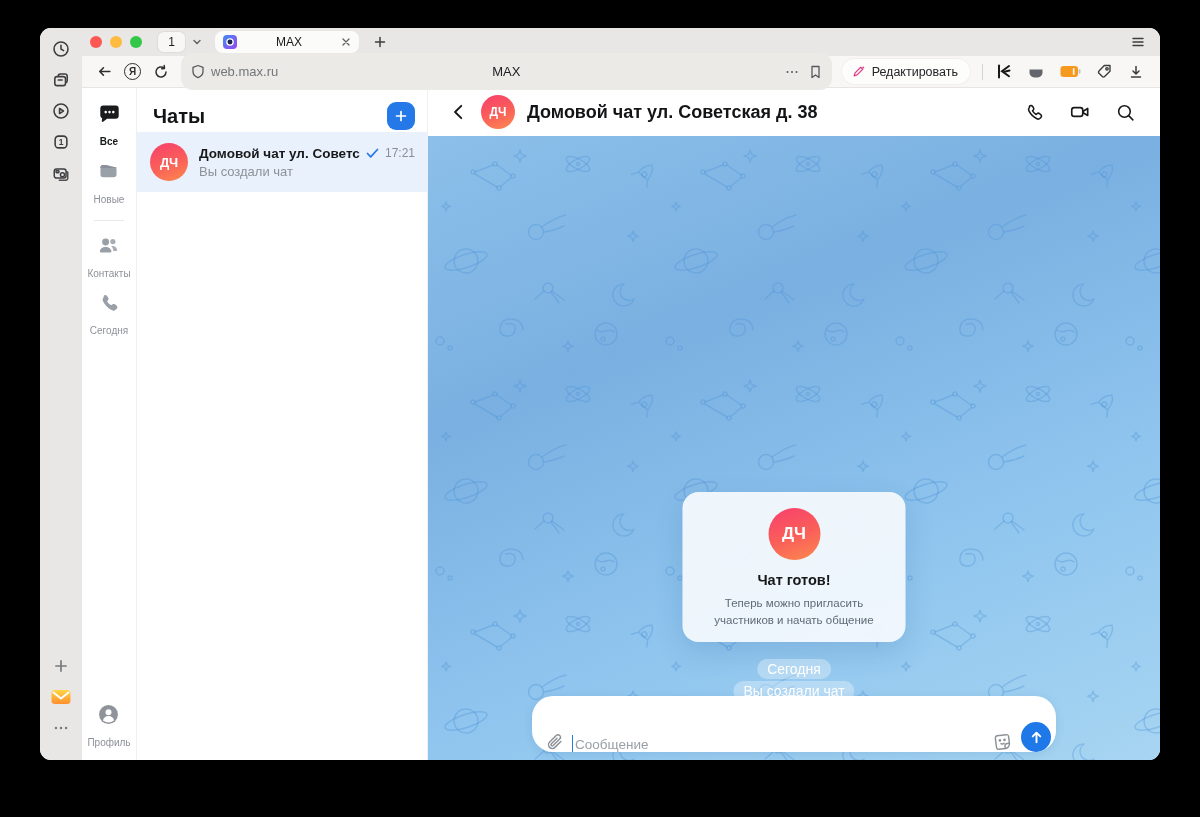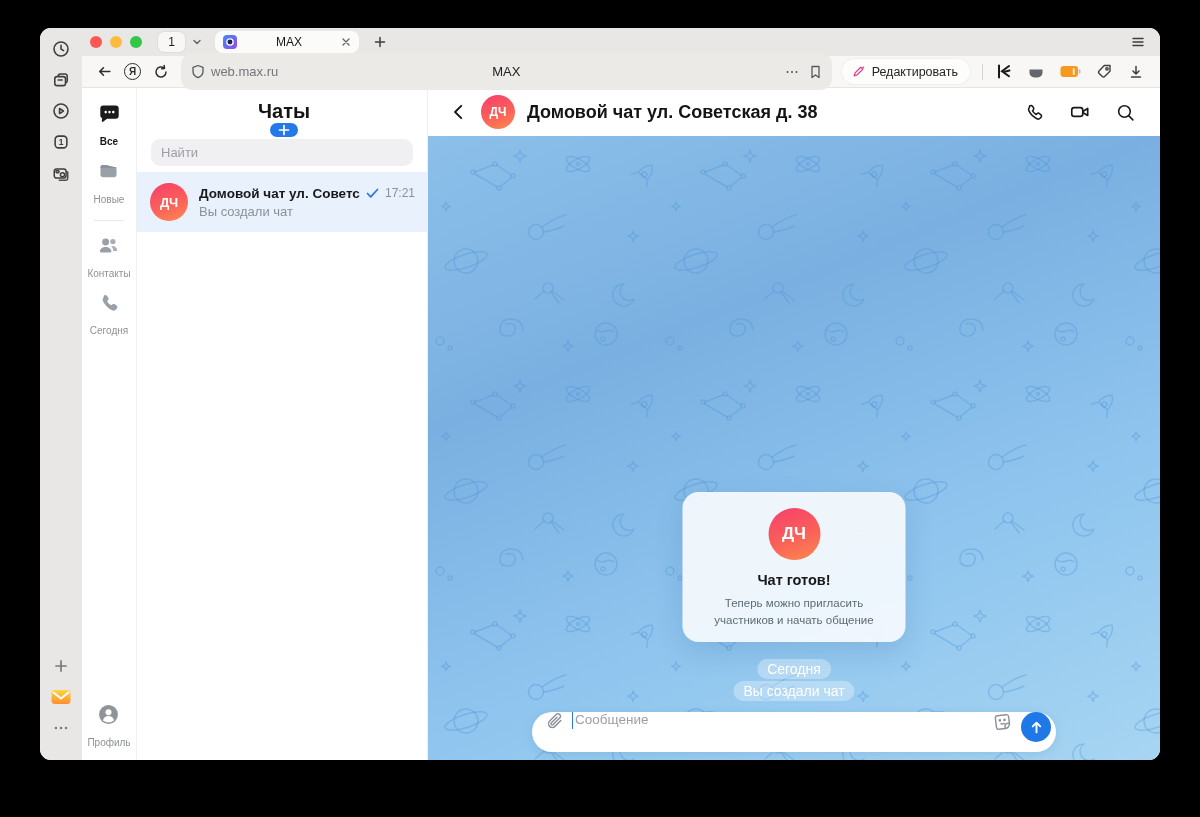--- a/index.html
+++ b/index.html
@@ -44,21 +44,21 @@
 
   .appnav { width:55px; background:#fff; border-right:1px solid #efeff1; display:flex; flex-direction:column; align-items:center; padding-top:14px; }
   .appnav .item { display:flex; flex-direction:column; align-items:center; gap:11px; margin-bottom:13px; cursor:pointer; }
   .appnav .lbl { font-size:10px; color:#8d9197; }
   .appnav .item.active .lbl { color:#17181a; font-weight:600; }
   .appnav .divider { width:30px; height:1px; background:#e9e9ec; margin:2px 0 13px; }
   .appnav .spacer { flex:1; }
   .appnav .profile { margin-bottom:12px; }
 
   .chatlist { width:291px; background:#fff; display:flex; flex-direction:column; border-right:1px solid #eef0f2; }
-  .cl-head { display:flex; align-items:center; justify-content:space-between; padding:12px 12px 0 16px; height:44px;flex-direction:column; }
+  .cl-head { display:flex; align-items:center; justify-content:space-between; padding:12px 12px 0 16px; height:44px; }
   .cl-title { font-size:20px; font-weight:700; color:#131416; }
   .plusbtn { width:28px; height:28px; border-radius:9px; background:#2478e8; color:#fff; display:flex; align-items:center; justify-content:center; }
   .searchbox { margin:7px 14px 6px; height:27px; background:#f0f0f2; border-radius:9px; display:flex; align-items:center; padding:0 10px; }
   .searchbox input { border:0; background:transparent; outline:none; font-size:13px; color:#33353a; width:100%; font-family:inherit; }
   .searchbox input::placeholder { color:#9b9ea5; }
   .chatitem { height:60px; display:flex; align-items:center; padding:0 12px 0 13px; gap:11px; background:#e9f1fc; cursor:pointer; }
   .av { border-radius:50%; background:linear-gradient(160deg,#f7446a 8%,#fa6058 55%,#fc8a50 100%); color:#fff; display:flex; align-items:center; justify-content:center; font-weight:700; flex:0 0 auto; }
   .av38 { width:38px; height:38px; font-size:13px; }
   .av34 { width:34px; height:34px; font-size:12px; }
   .av52 { width:52px; height:52px; font-size:17px; }
@@ -82,21 +82,21 @@
 
   .readycard { position:absolute; left:50%; top:356px; transform:translateX(-50%); width:223px; background:rgba(243,249,253,0.95); border-radius:16px; box-shadow:0 10px 28px rgba(27,80,140,0.16); padding:16px 20px 14px; text-align:center; }
   .rc-title { font-size:14.5px; font-weight:700; color:#17181a; margin-top:12px; }
   .rc-body { font-size:11.5px; line-height:1.45; color:#5e6a76; margin-top:7px; }
   .readycard .av52 { margin:0 auto; }
 
   .pill { position:absolute; left:50%; transform:translateX(-50%); height:20px; border-radius:10px; background:rgba(255,255,255,0.32); color:#fff; font-size:14px; font-weight:500; display:flex; align-items:center; padding:0 10px; white-space:nowrap; }
   .pill.date { top:523px; }
   .pill.sys { top:545px; }
 
-  .composer { position:absolute; left:50%; transform:translateX(-50%); bottom:8px; width:524px; height:40px; background:#fff; border-radius:21px; box-shadow:0 2px 10px rgba(27,80,140,0.12); display:flex; align-items:flex-start; padding:0 5px 0 13px; gap:8px; }
+  .composer { position:absolute; left:50%; transform:translateX(-50%); bottom:8px; width:524px; height:56px; background:#fff; border-radius:21px; box-shadow:0 2px 10px rgba(27,80,140,0.12); display:flex; align-items:flex-end; padding:0 5px 0 13px; gap:8px; }
   .composer input { flex:1; border:0; outline:none; font-size:13.5px; color:#33353a; background:transparent; font-family:inherit; }
   .composer input::placeholder { color:#9aa0a6; }
   .caret { width:1px; height:17px; background:#2478e8; margin-right:-6px; }
   .comp-ic { color:#8d9298; display:flex; }
   .sendbtn { width:30px; height:30px; border-radius:50%; background:#1f78e8; display:flex; align-items:center; justify-content:center; }
 </style>
 </head>
 <body>
 
 <div class="window">
@@ -318,23 +318,20 @@
       </div>
 
       <div class="chatlist">
         <div class="cl-head">
           <span class="cl-title">Чаты</span>
           <div class="plusbtn">
             <svg width="14" height="14" viewBox="0 0 14 14" fill="none" stroke="#fff" stroke-width="1.7" stroke-linecap="round">
                 <path d="M7 2.5v9M2.5 7h9"></path>
               </svg>
           </div>
-        </div>
-        <div class="searchbox">
-          <input placeholder="Найти" style="">
         </div>
         <div class="chatitem">
           <div class="av av38">
               <span>ДЧ</span>
             </div>
           <div class="ci-mid">
             <div class="ci-top">
               <span class="ci-title">Домовой чат ул. Советская ...</span>
               <svg width="13" height="11" viewBox="0 0 13 11" fill="none" stroke="#2478e8" stroke-width="1.7" stroke-linecap="round" stroke-linejoin="round">
                   <path d="M1.5 5.5l3.2 3.4L11.5 1.5"></path>

